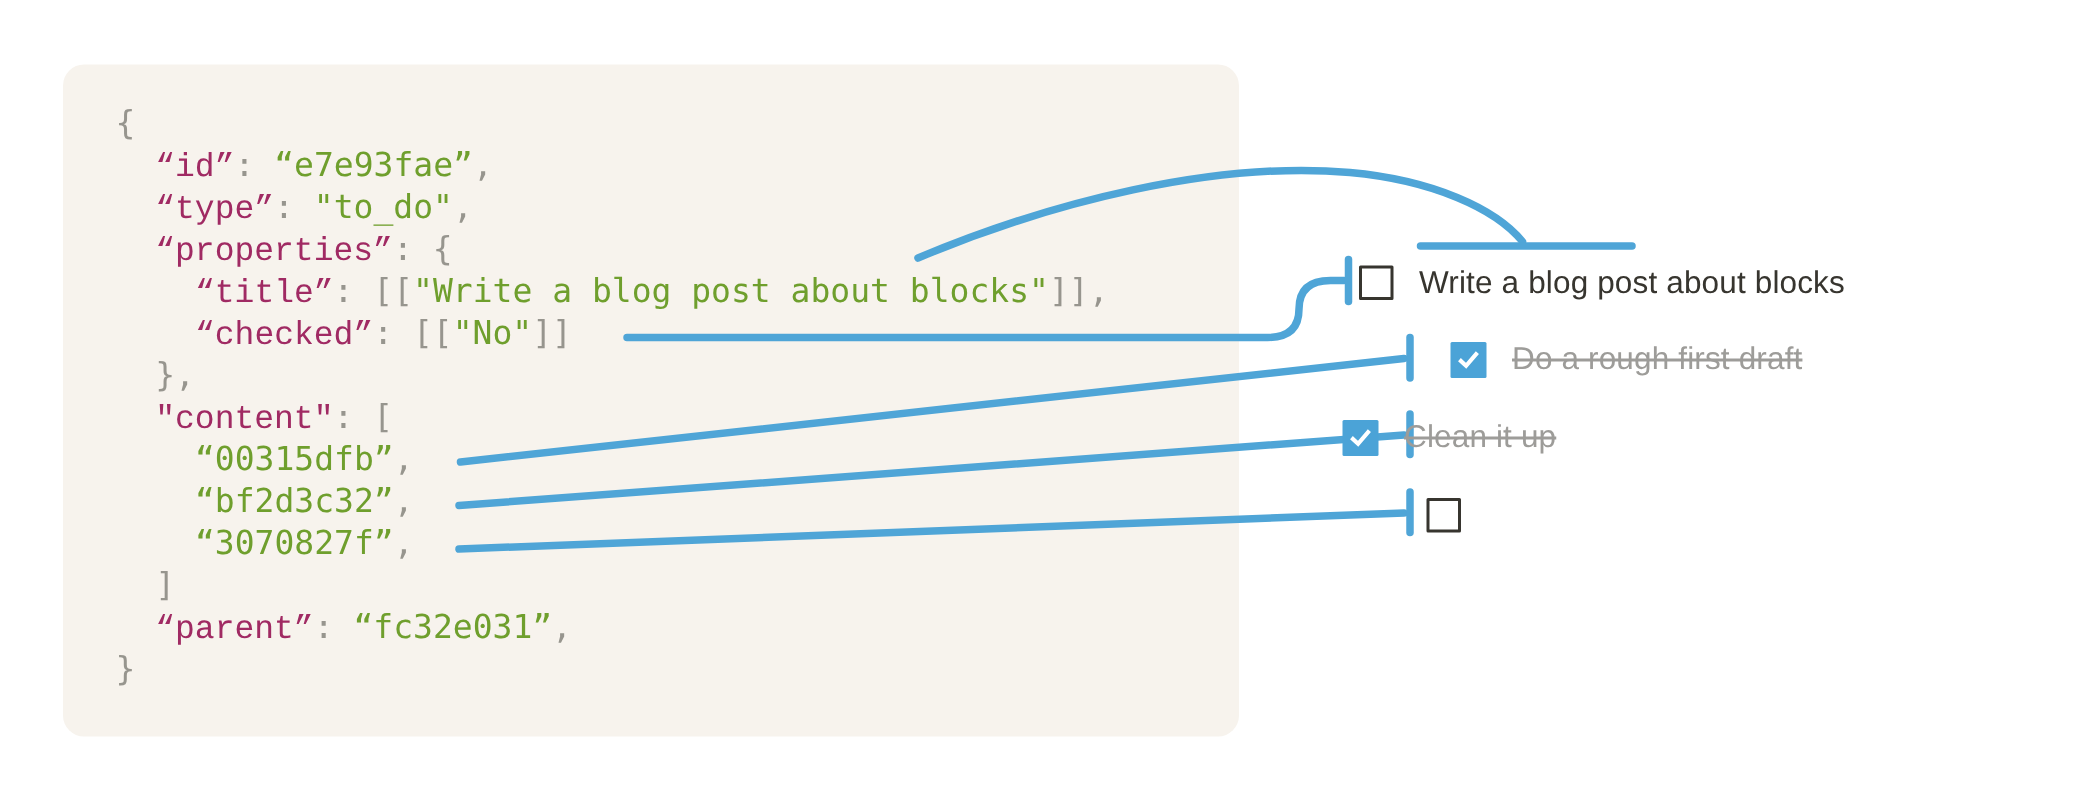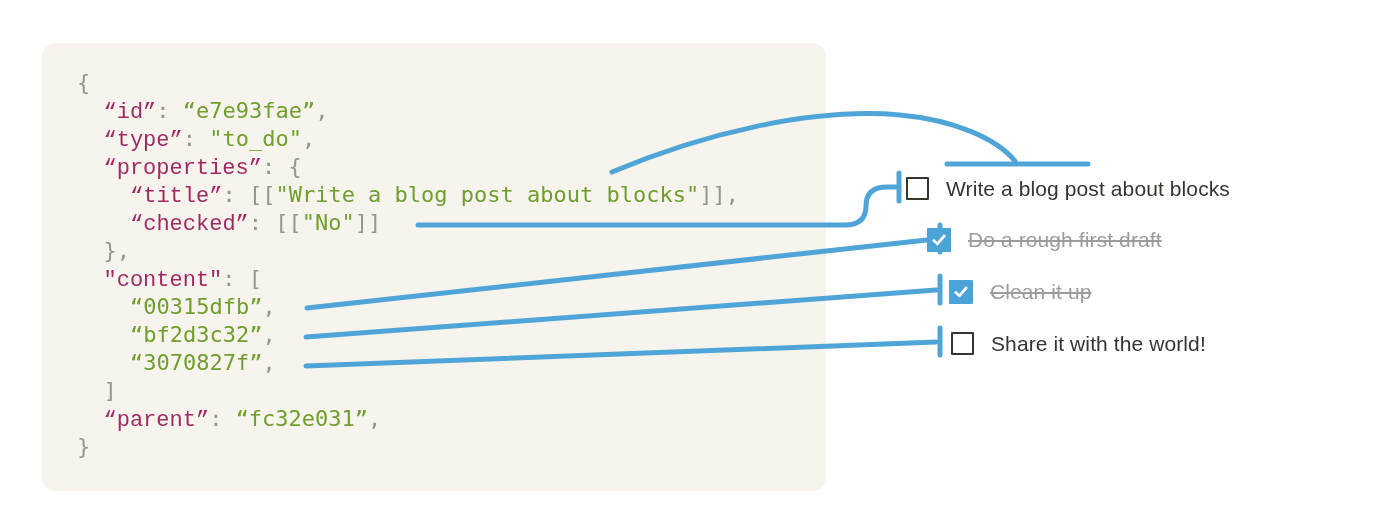--- a/index.html
+++ b/index.html
@@ -65,33 +65,32 @@
   <line class="conn" x1="940" y1="276" x2="940" y2="303"></line>
   <line class="conn" x1="306" y1="366" x2="936" y2="342"></line>
   <line class="conn" x1="940" y1="328" x2="940" y2="355"></line>
 </svg>
 
 <div>
     <div class="todo-item" style="left: 906px; top: 175px;">
       <span class="checkbox"></span>
       <span class="todo-label">Write a blog post about blocks</span>
     </div>
-    <div class="todo-item" style="left: 911px; top: 226px; padding-left: 16px;">
+    <div class="todo-item" style="left: 951px; top: 226px; padding-left: 16px;">
       <span class="checkbox checked">
         <svg viewBox="0 0 14 14">
           <polyline points="2.6,7.6 5.6,10.4 11.4,3.6" fill="none" stroke="#ffffff" stroke-width="2.4" stroke-linecap="square"></polyline>
         </svg>
       </span>
       <span class="todo-label done">Do a rough first draft</span>
     </div>
-    <div class="todo-item" style="left: 949px; top: 278px;">
+    <div class="todo-item" style="left: 895px; top: 278px;">
       <span class="checkbox checked">
         <svg viewBox="0 0 14 14">
           <polyline points="2.6,7.6 5.6,10.4 11.4,3.6" fill="none" stroke="#ffffff" stroke-width="2.4" stroke-linecap="square"></polyline>
         </svg>
       </span>
       <span class="todo-label done">Clean it up</span>
     </div>
     <div class="todo-item" style="left: 951px; top: 330px;">
       <span class="checkbox"></span>
-      <span class="todo-label">Share it with the world!</span>
     </div>
   </div>
 
 </body></html>

